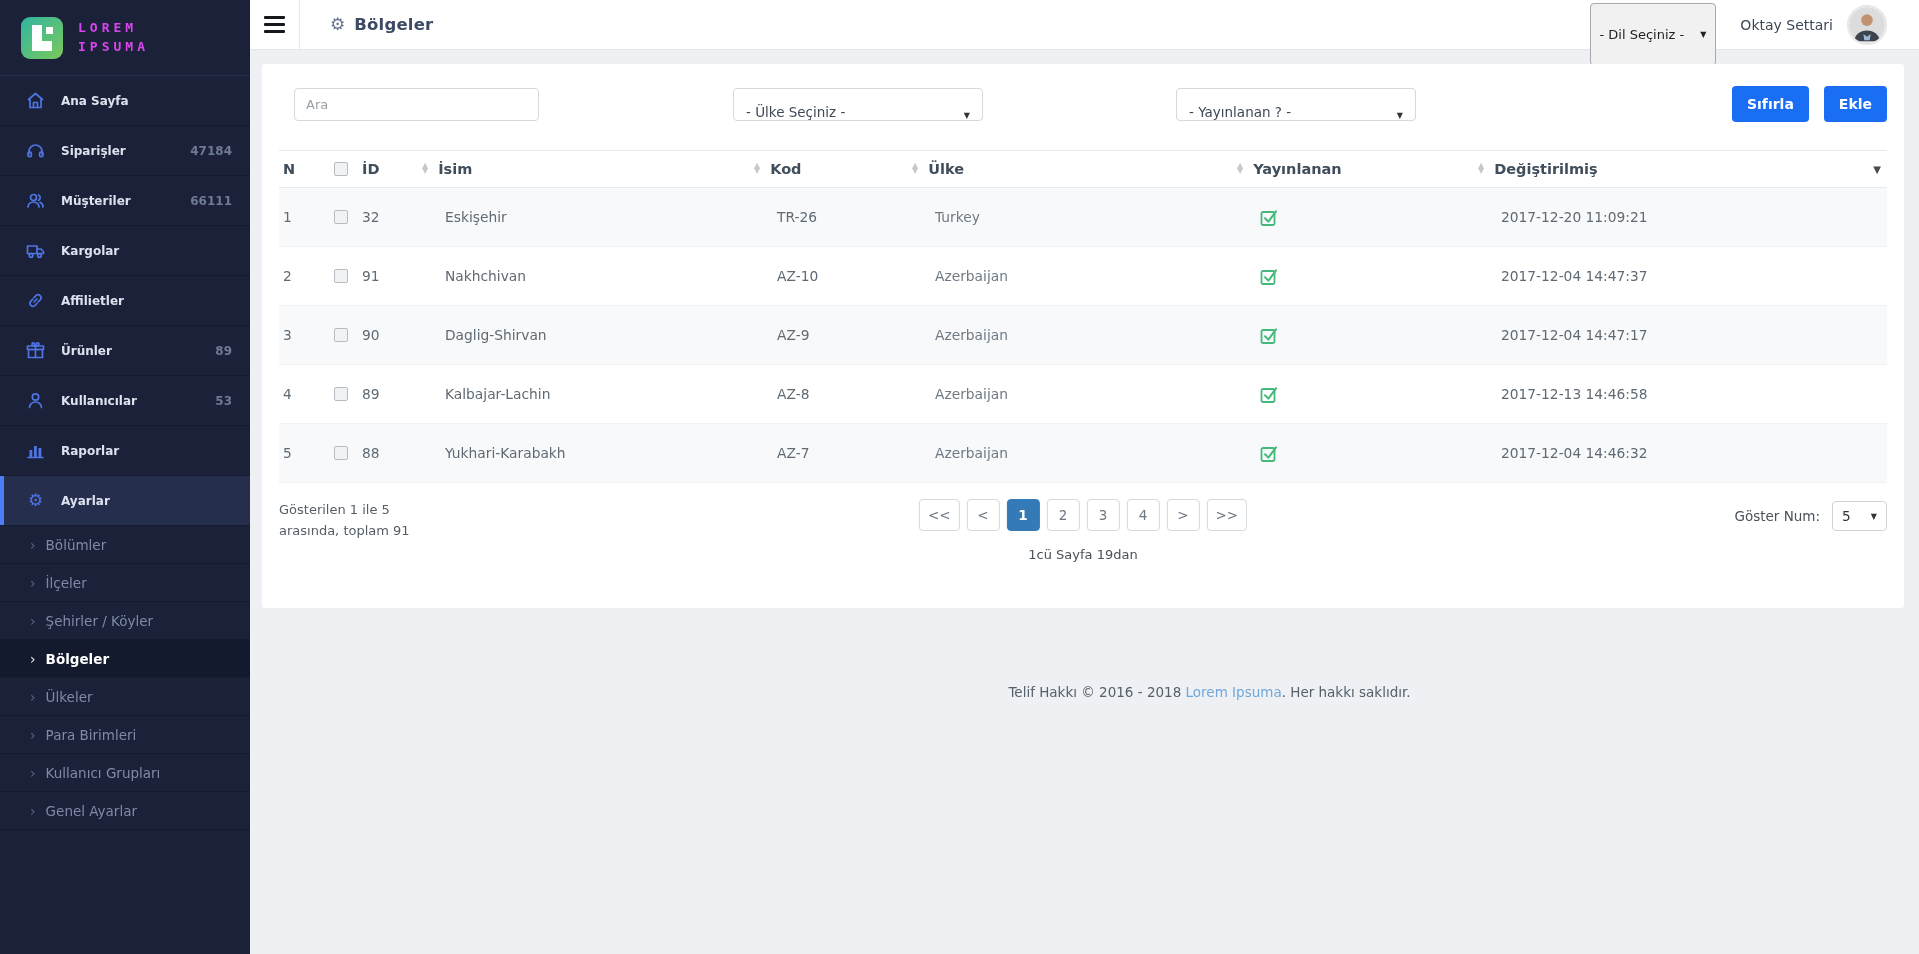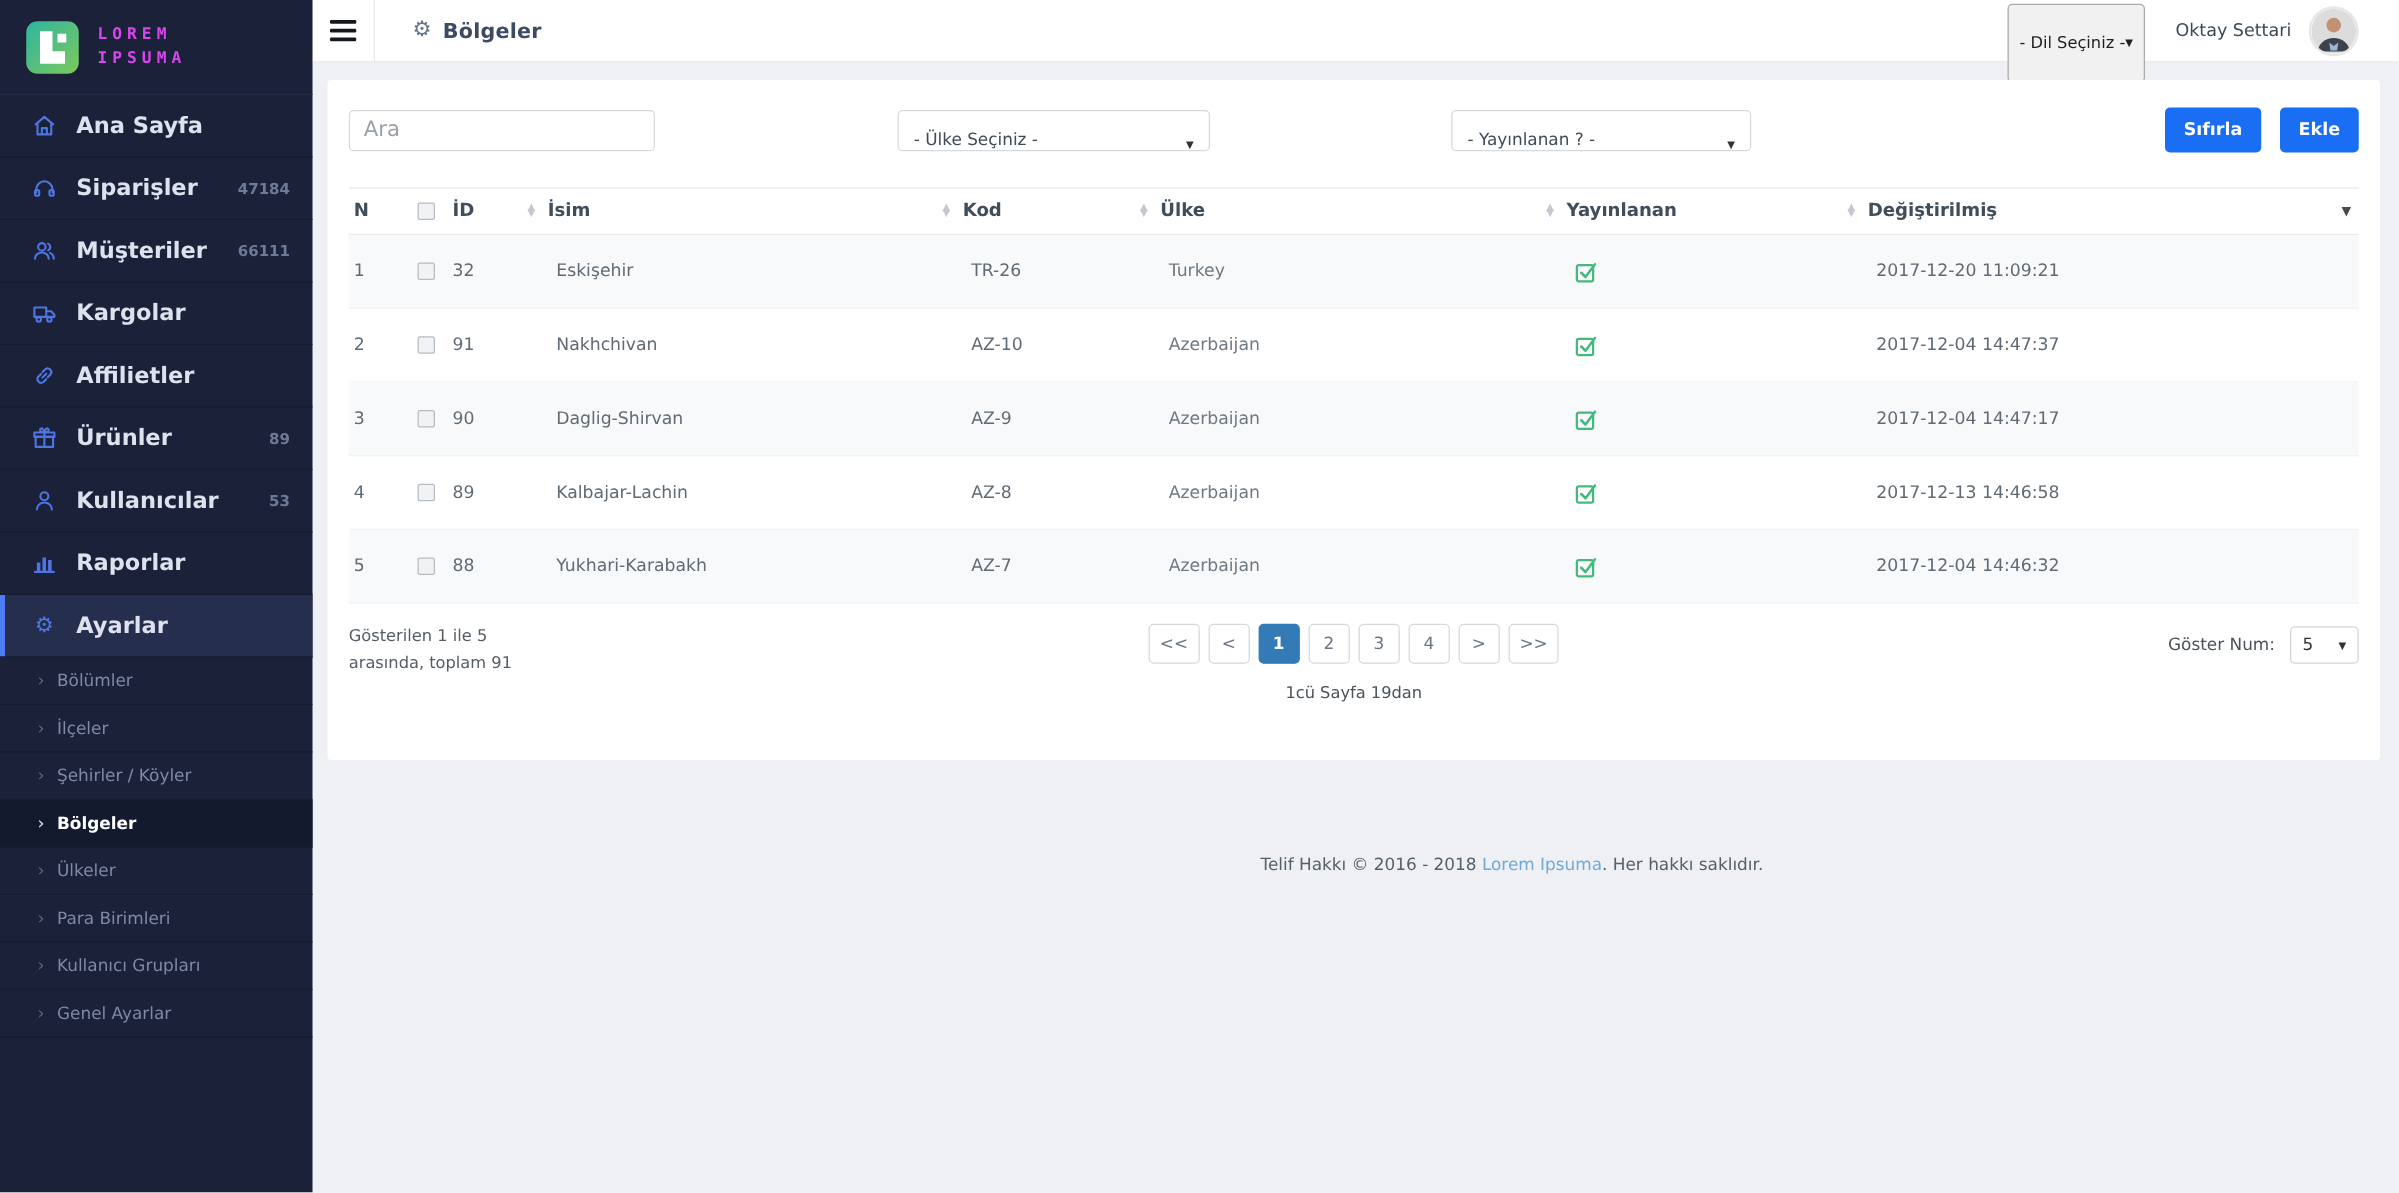--- a/index.html
+++ b/index.html
@@ -25,21 +25,21 @@
     color:#d946ef; line-height:1.45; white-space:nowrap;
   }
   .menu { list-style:none; }
   .menu-item {
     height:50px; display:flex; align-items:center; gap:16px;
     padding:0 18px 0 26px; cursor:pointer;
     border-bottom:1px solid #151c30; position:relative;
   }
   .menu-item .mi-icon { width:19px; height:19px; flex:0 0 19px; display:flex; align-items:center; justify-content:center; color:#4f74e3; }
   .menu-item .mi-icon svg { width:19px; height:19px; }
-  .menu-item .mi-label { font-size:18px; font-weight:bold; color:#dde2ee; }
+  .menu-item .mi-label { font-size:12px; font-weight:bold; color:#dde2ee; }
   .menu-item .mi-badge { margin-left:auto; font-size:12px; color:#6f7a96; font-weight:bold; }
   .menu-item.active { background:#252e4d; }
   .menu-item.active::before {
     content:""; position:absolute; left:0; top:0; bottom:0; width:4px; background:#4e7cf6;
   }
   .submenu { list-style:none; }
   .submenu-item {
     height:38px; display:flex; align-items:center; gap:10px;
     padding:0 18px 0 30px; cursor:pointer; border-bottom:1px solid #151c30;
     font-size:13.5px; color:#7f8aa8;
@@ -59,39 +59,40 @@
     width:50px; height:50px; border:none; background:transparent; cursor:pointer;
     border-right:1px solid #e6e8ec; display:flex; flex-direction:column;
     align-items:center; justify-content:center; gap:4px;
   }
   .hamburger span { display:block; width:21px; height:3px; background:#15181c; border-radius:1px; }
   .page-title-wrap { display:flex; align-items:center; gap:9px; margin-left:30px; }
   .title-gear { font-size:17px; color:#64748f; line-height:1; }
   .page-title { font-size:16.5px; font-weight:bold; color:#3c4a63; letter-spacing:.2px; }
   .topbar-right { margin-left:auto; display:flex; align-items:center; margin-right:32px; }
   .lang-select {
-    display:flex; align-items:center; cursor:pointer;
+    display:flex; align-items:center; gap:16px; cursor:pointer;
     background:#f1f1f1; border:1px solid #a9a9a9; border-radius:4px;
     padding:23px 9px; font-size:13px; color:#1f1f1f;margin-top:19px;
   }
   .lang-select .caret { font-size:8px; color:#222; }
   .user-name { font-size:14px; color:#3c4858; margin:0 14px 0 24px; }
   .avatar { width:40px; height:40px; border-radius:50%; overflow:hidden; border:2px solid #e7e7e7; cursor:pointer; }
 
   
   .content { position:absolute; left:250px; top:50px; right:0; bottom:0; }
   .card {
     background:#fff; margin:14px 15px 0 12px; height:544px;
     border-radius:3px; padding:22px 17px 0 17px; position:relative;
   }
   .filter-row { display:flex; align-items:center; }
   .search-input {
     width:245px; height:33px; border:1px solid #d4d9de; border-radius:4px;
-    padding:0 11px; font-size:17px; color:#444; outline:none;
+    padding:0 11px; font-size:13px; color:#444; outline:none;
     font-family:"DejaVu Sans","Liberation Sans",sans-serif;
+    margin-left:15px;
   }
   .search-input::placeholder { color:#9aa0a6; }
   .fake-select {
     height:33px; border:1px solid #d4d9de; border-radius:4px; background:#fff;
     display:flex; align-items:flex-end; justify-content:space-between;
     padding:0 12px; font-size:13.5px; color:#3f4a57; cursor:pointer;
   }
   .fake-select .caret { font-size:8px; color:#333; }
   .sel-country { width:250px; margin-left:194px; }
   .sel-published { width:240px; margin-left:193px;gap:36px; }

